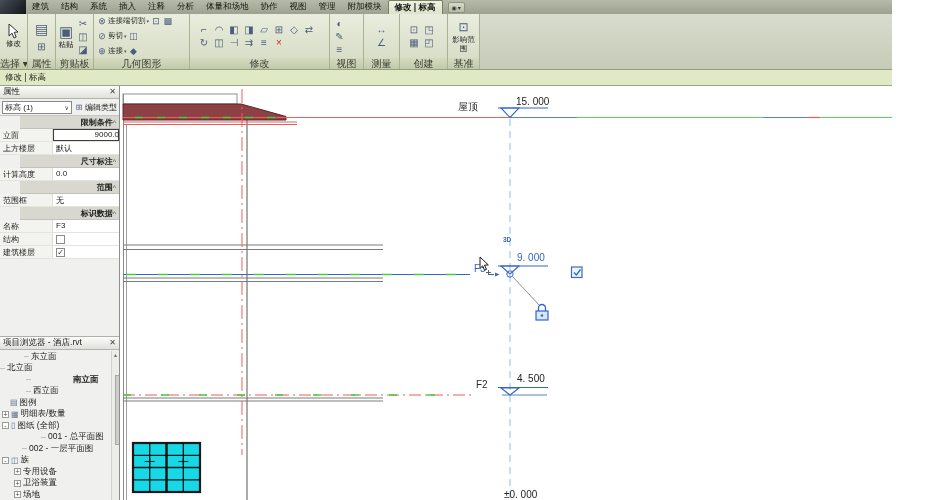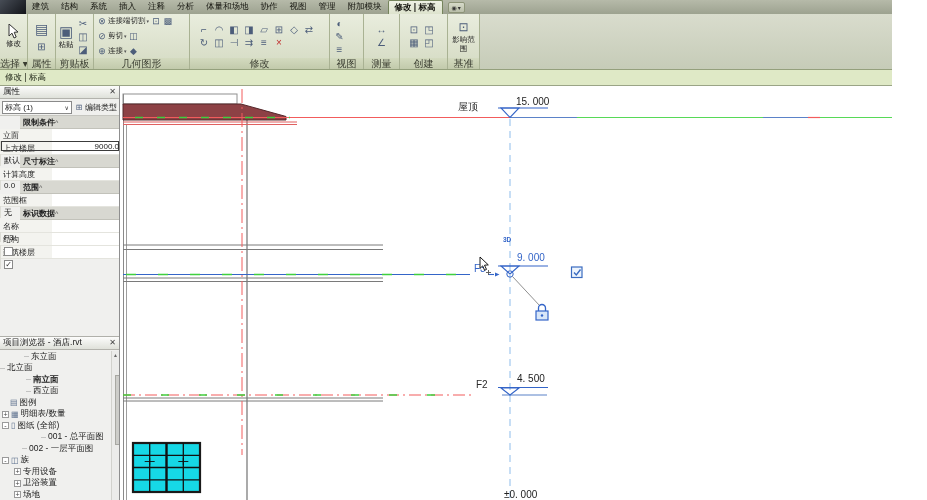--- a/index.html
+++ b/index.html
@@ -62,25 +62,25 @@
   .ptype { font-size:8.5px; line-height:11px; color:#222; padding-left:4px; }
   .pcaret { position:absolute; right:3px; top:18px; font-size:7px; color:#333; }
   .typerow { height:16px; display:flex; align-items:center; padding:1px 2px; gap:2px; }
   .combo { flex:1; height:13px; border:1px solid #8a8a8a; background:#fff; display:flex;
            align-items:center; justify-content:space-between; font-size:8px; padding:0 2px; }
   .combo .cv { font-size:6px; color:#333; }
   .editbtn { display:flex; align-items:center; font-size:8px; gap:1px; color:#222; }
   .editbtn .icn { width:10px; font-size:8px; }
   .pgrid { border-top:1px solid #c6c6c0; }
   .psec { height:13px; background:#d8d8d1; display:flex; align-items:center;
-          justify-content:flex-start; padding:0 3px; font-size:8px; font-weight:bold;
+          justify-content:flex-end; padding:0 3px; font-size:8px; font-weight:bold;
           color:#222; border-bottom:1px solid #c2c2ba;margin-left:20px; }
   .psec .sc { font-weight:normal; font-size:7px; color:#555; }
   .prow { height:13px; display:flex; font-size:8px; border-bottom:1px solid #e4e4de;
-          background:#fff;flex-direction:column; }
+          background:#fff; }
   .plab { width:52px; padding:1px 0 0 3px; background:#f3f3ef; color:#222; }
   .pval { flex:1; padding:1px 0 0 3px; border-left:1px solid #ddddd6; color:#222;
           position:relative; }
   .pval.edit { box-shadow:inset 0 0 0 1px #3c3c3c;text-align:right; }
   .cb { display:inline-block; width:9px; height:9px; border:1px solid #8a8a8a; background:#fff;
         font-size:8px; line-height:8px; text-align:center; color:#333; margin-top:0.5px; }
   .pfoot { margin-top:auto; height:20px; display:flex; align-items:center;
            justify-content:space-between; padding:0 3px 4px 3px; }
   .helplink { font-size:8px; color:#2a63b0; }
   .applybtn { width:42px; height:13px; background:linear-gradient(#f4f4f2,#dcdcd8);
@@ -340,21 +340,21 @@
         </div>
         <div class="tree" id="tree">
             <div class="trow" style="padding-left: 24px;">
               <span class="dash">─</span>
               <span class="tlabel">东立面</span>
             </div>
             <div class="trow" style="">
               <span class="dash">─</span>
               <span class="tlabel">北立面</span>
             </div>
-            <div class="trow active" style="padding-left: 26px;">
+            <div class="trow active" style="padding-left: 26px; gap: 40px;">
               <span class="dash">─</span>
               <span class="tlabel">南立面</span>
             </div>
             <div class="trow" style="padding-left: 26px;">
               <span class="dash">─</span>
               <span class="tlabel">西立面</span>
             </div>
             <div class="trow" style="padding-left: 10px;">
               <span class="ticon">▤</span>
               <span class="tlabel">图例</span>

